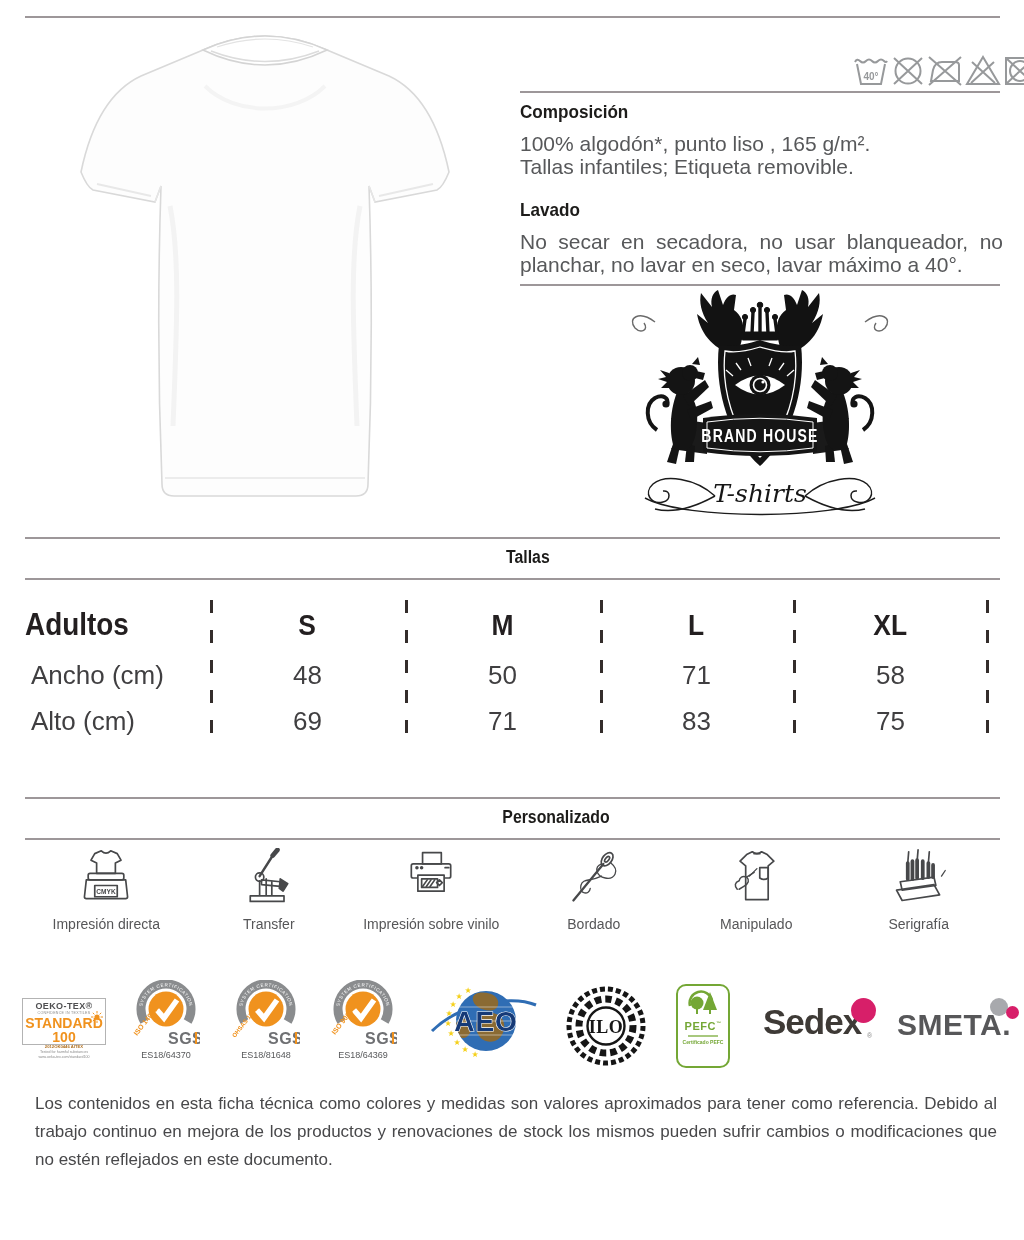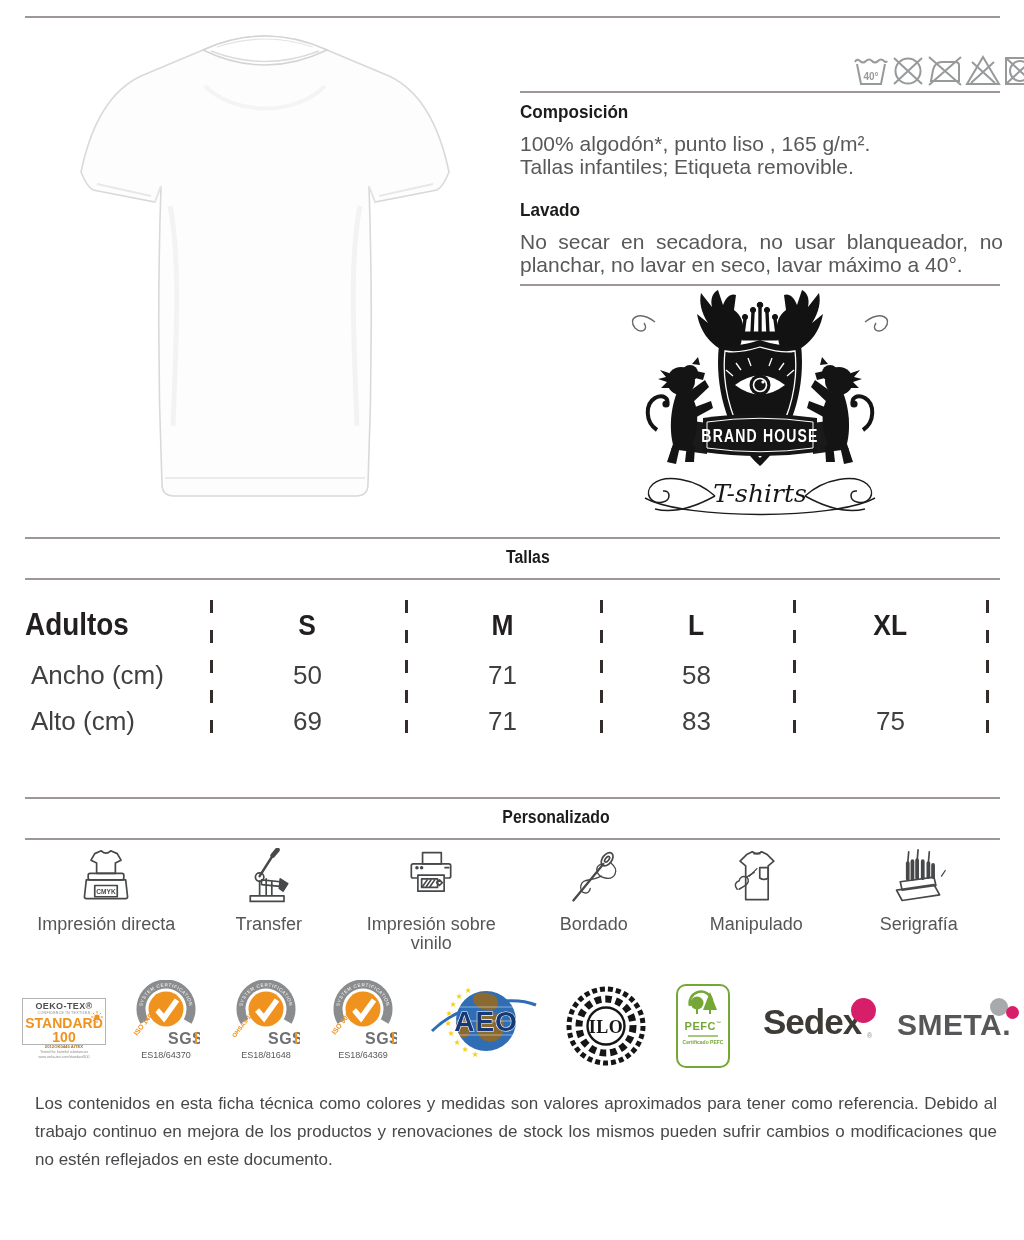--- a/index.html
+++ b/index.html
@@ -20,21 +20,21 @@
   .st-cell.center{justify-content:center;}
   .group-label{font-size:31px;font-weight:bold;color:#231f20;}
   .size-letter{font-size:30px;font-weight:bold;color:#231f20;}
   .row-label{font-size:26px;color:#403f41;padding-left:6px;}
   .size-val{font-size:26px;color:#403f41;}
   .dash-sep{position:absolute;width:2.5px;top:600px;height:146px;background:repeating-linear-gradient(180deg,#342d2b 0 13px,transparent 13px 30px);}
   
   .perso-row{position:absolute;left:25px;top:846px;width:975px;display:flex;}
   .perso-item{flex:1;display:flex;flex-direction:column;align-items:center;}
   .perso-icon{height:62px;display:flex;align-items:flex-end;justify-content:center;}
-  .perso-label{margin-top:7px;font-size:18px;line-height:19px;color:#565658;text-align:center;}
+  .perso-label{margin-top:7px;font-size:14px;line-height:19px;color:#565658;text-align:center;}
   
   .care-row{position:absolute;left:853px;top:52px;display:flex;align-items:flex-start;gap:2px;}
   .care-row svg{display:block;}
   .care-stroke{stroke:#97999b;stroke-width:2;fill:none;}
   .care-txt{fill:#97999b;font-size:10px;font-weight:bold;}
   
   .oeko-box{position:absolute;left:22px;top:998px;width:82px;height:42px;border:1.5px solid #b3b3b3;text-align:center;padding-top:3px;line-height:1;}
   .oeko-brand{font-size:9px;font-weight:bold;color:#4f4f51;letter-spacing:0.4px;}
   .oeko-tag{font-size:3.6px;color:#8a8a8a;margin-top:1px;letter-spacing:0.3px;}
   .oeko-std{font-size:14px;font-weight:bold;color:#f0921e;margin-top:0;}
@@ -218,20 +218,23 @@
       </div>
     <div class="st-cell center">
         <span class="size-letter cond">XL</span>
       </div>
   </div>
   <div class="st-row st-data">
     <div class="st-cell">
         <span class="row-label">Ancho (cm)</span>
       </div>
     <div class="st-cell center">
+        <span class="size-val">48</span>
+      </div>
+    <div class="st-cell center">
         <span class="size-val">50</span>
       </div>
     <div class="st-cell center">
         <span class="size-val">71</span>
       </div>
     <div class="st-cell center">
         <span class="size-val">58</span>
       </div>
   </div>
   <div class="st-row st-data">

